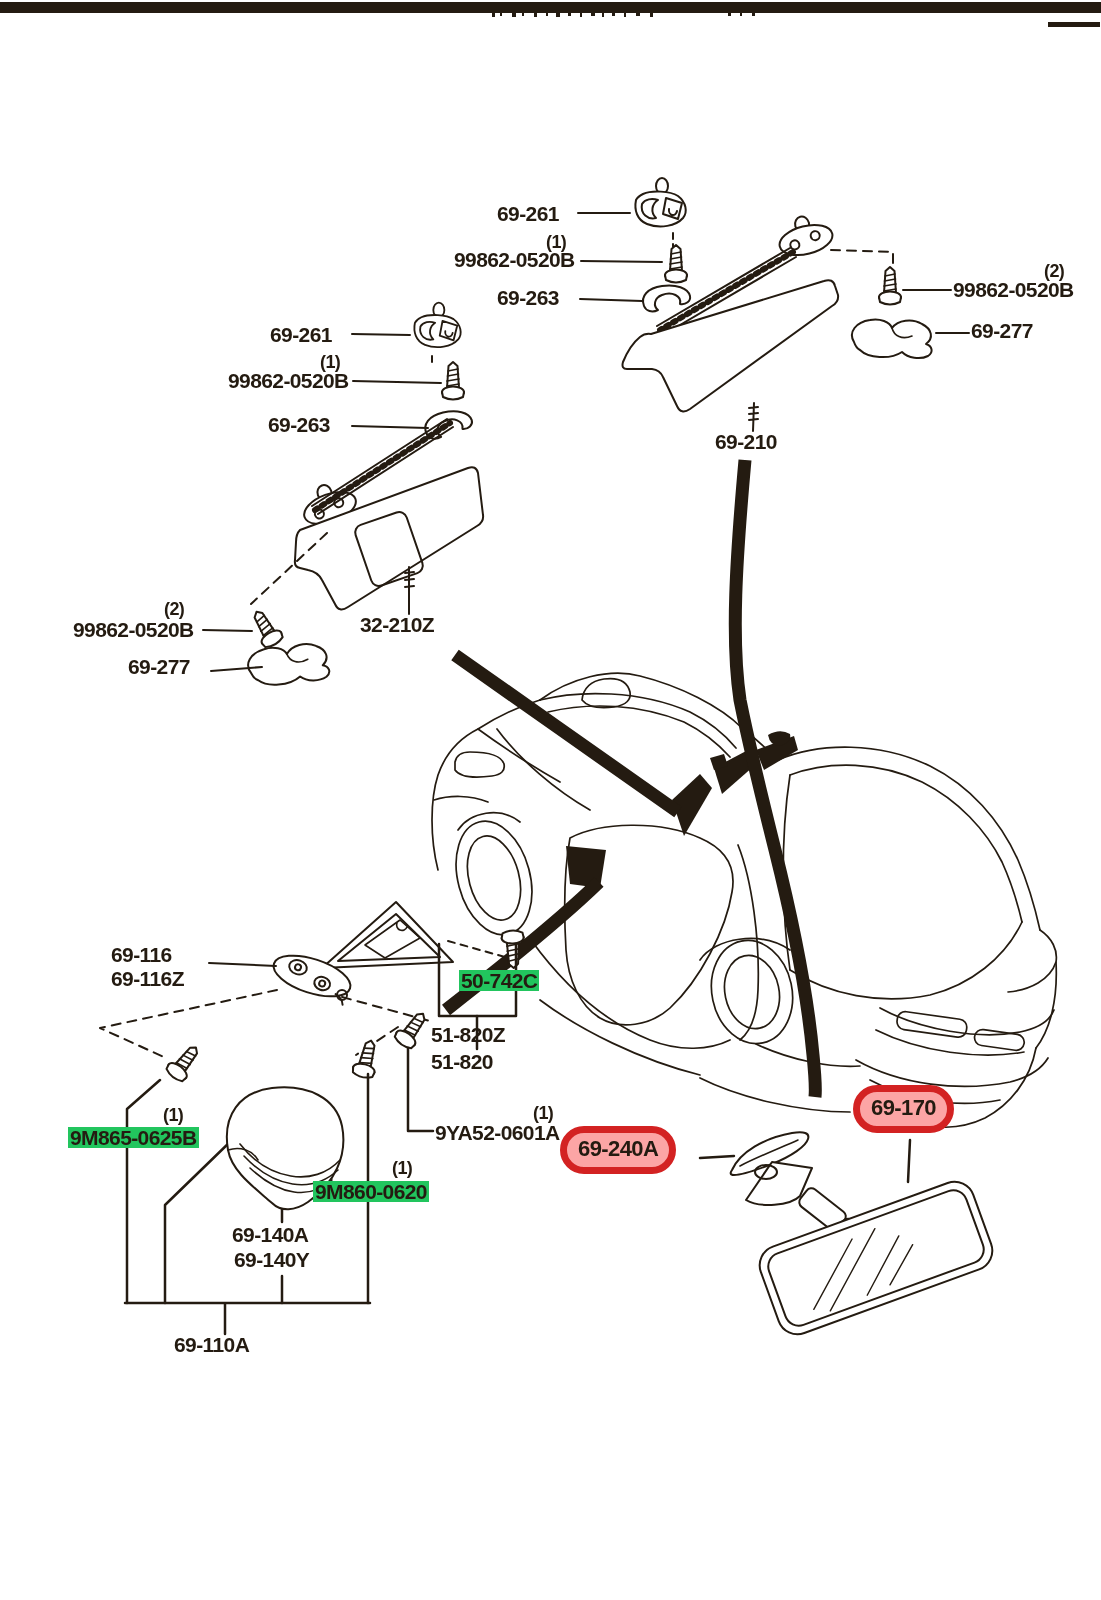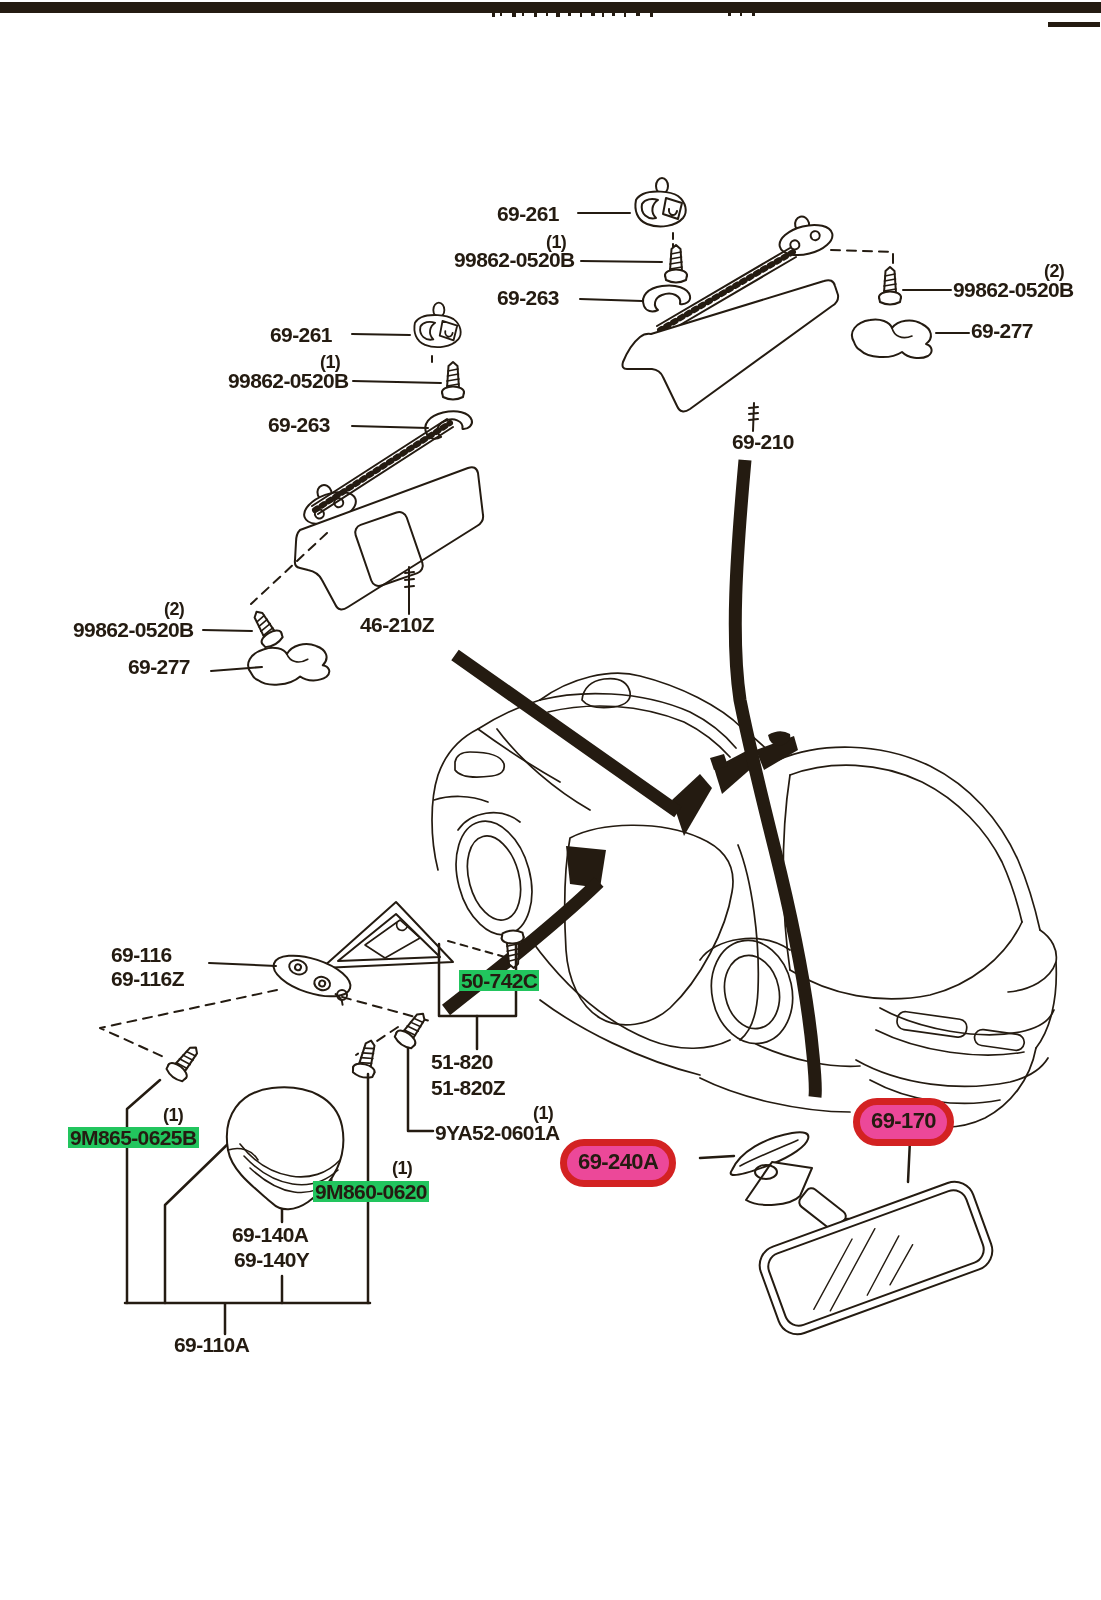--- a/index.html
+++ b/index.html
@@ -3,22 +3,22 @@
 <meta charset="utf-8">
 <style>
   html,body{margin:0;padding:0;background:#ffffff;}
   .stage{position:relative;width:1101px;height:1376px;background:#fff;overflow:hidden;
          font-family:"Liberation Sans",sans-serif;}
   svg.art{position:absolute;left:0;top:0;}
   .lbl{position:absolute;font-weight:bold;font-size:21px;line-height:1.0;color:#241b11;
        letter-spacing:-0.6px;white-space:nowrap;}
   .qty{font-size:18px;}
   .mask{background:#22c55e;padding:0 2px;}
-  .hl{position:absolute;border:7px solid #d32222;border-radius:34px;background:#ec4899;
-      padding:3px 11px 5px 11px;margin-top:13px;}
+  .hl{position:absolute;border:7px solid #d32222;border-radius:34px;background:#fca5a5;
+      padding:3px 11px 5px 11px;}
   .hl .lbl-in{font-weight:bold;font-size:22px;color:#241b11;letter-spacing:-0.6px;white-space:nowrap;}
   .topbar{position:absolute;left:0;top:2px;width:1101px;height:11px;background:#241b11;}
   .botbar{position:absolute;left:0;top:1593px;width:1101px;height:7px;background:#241b11;}
   .tick{position:absolute;background:#241b11;}
 </style>
 </head>
 <body>
 
 <div class="stage">
 
@@ -233,37 +233,37 @@
   </svg>
 
   <div class="lbl" style="left:497px;top:203px;">69-261</div>
   <div class="lbl qty" style="left:546px;top:233px;">(1)</div>
   <div class="lbl" style="left:454px;top:249px;">99862-0520B</div>
   <div class="lbl" style="left:497px;top:287px;">69-263</div>
 
   <div class="lbl qty" style="left:1044px;top:262px;">(2)</div>
   <div class="lbl" style="left:953px;top:279px;">99862-0520B</div>
   <div class="lbl" style="left:971px;top:320px;">69-277</div>
-  <div class="lbl" style="left:715px;top:431px;margin-left:17px;">69-210</div>
+  <div class="lbl" style="left:715px;top:431px;">69-210</div>
 
   <div class="lbl" style="left:270px;top:324px;">69-261</div>
   <div class="lbl qty" style="left:320px;top:353px;">(1)</div>
   <div class="lbl" style="left:228px;top:370px;">99862-0520B</div>
   <div class="lbl" style="left:268px;top:414px;">69-263</div>
 
   <div class="lbl qty" style="left:164px;top:600px;">(2)</div>
   <div class="lbl" style="left:73px;top:619px;">99862-0520B</div>
   <div class="lbl" style="left:128px;top:656px;">69-277</div>
-  <div class="lbl" style="left:360px;top:614px;">46-210Z</div>
+  <div class="lbl" style="left:360px;top:614px;">32-210Z</div>
 
   <div class="lbl" style="left:111px;top:944px;">69-116</div>
   <div class="lbl" style="left:111px;top:968px;">69-116Z</div>
   <div class="lbl mask" style="left:459px;top:970px;">50-742C</div>
   <div class="lbl" style="left:431px;top:1051px;">51-820</div>
-  <div class="lbl" style="left:431px;top:1077px;text-align:right;">51-820Z</div>
+  <div class="lbl" style="left:431px;top:1024px;text-align:right;">51-820Z</div>
 
   <div class="lbl qty" style="left:533px;top:1104px;">(1)</div>
   <div class="lbl" style="left:435px;top:1122px;">9YA52-0601A</div>
   <div class="lbl qty" style="left:163px;top:1106px;">(1)</div>
   <div class="lbl mask" style="left:68px;top:1127px;">9M865-0625B</div>
   <div class="lbl qty" style="left:392px;top:1159px;">(1)</div>
   <div class="lbl mask" style="left:313px;top:1181px;">9M860-0620</div>
 
   <div class="lbl" style="left:232px;top:1224px;">69-140A</div>
   <div class="lbl" style="left:234px;top:1249px;">69-140Y</div>

